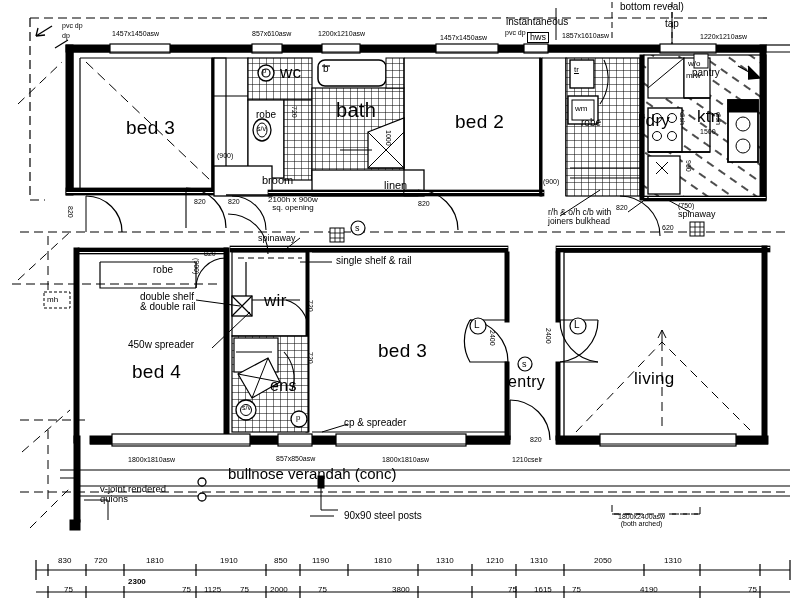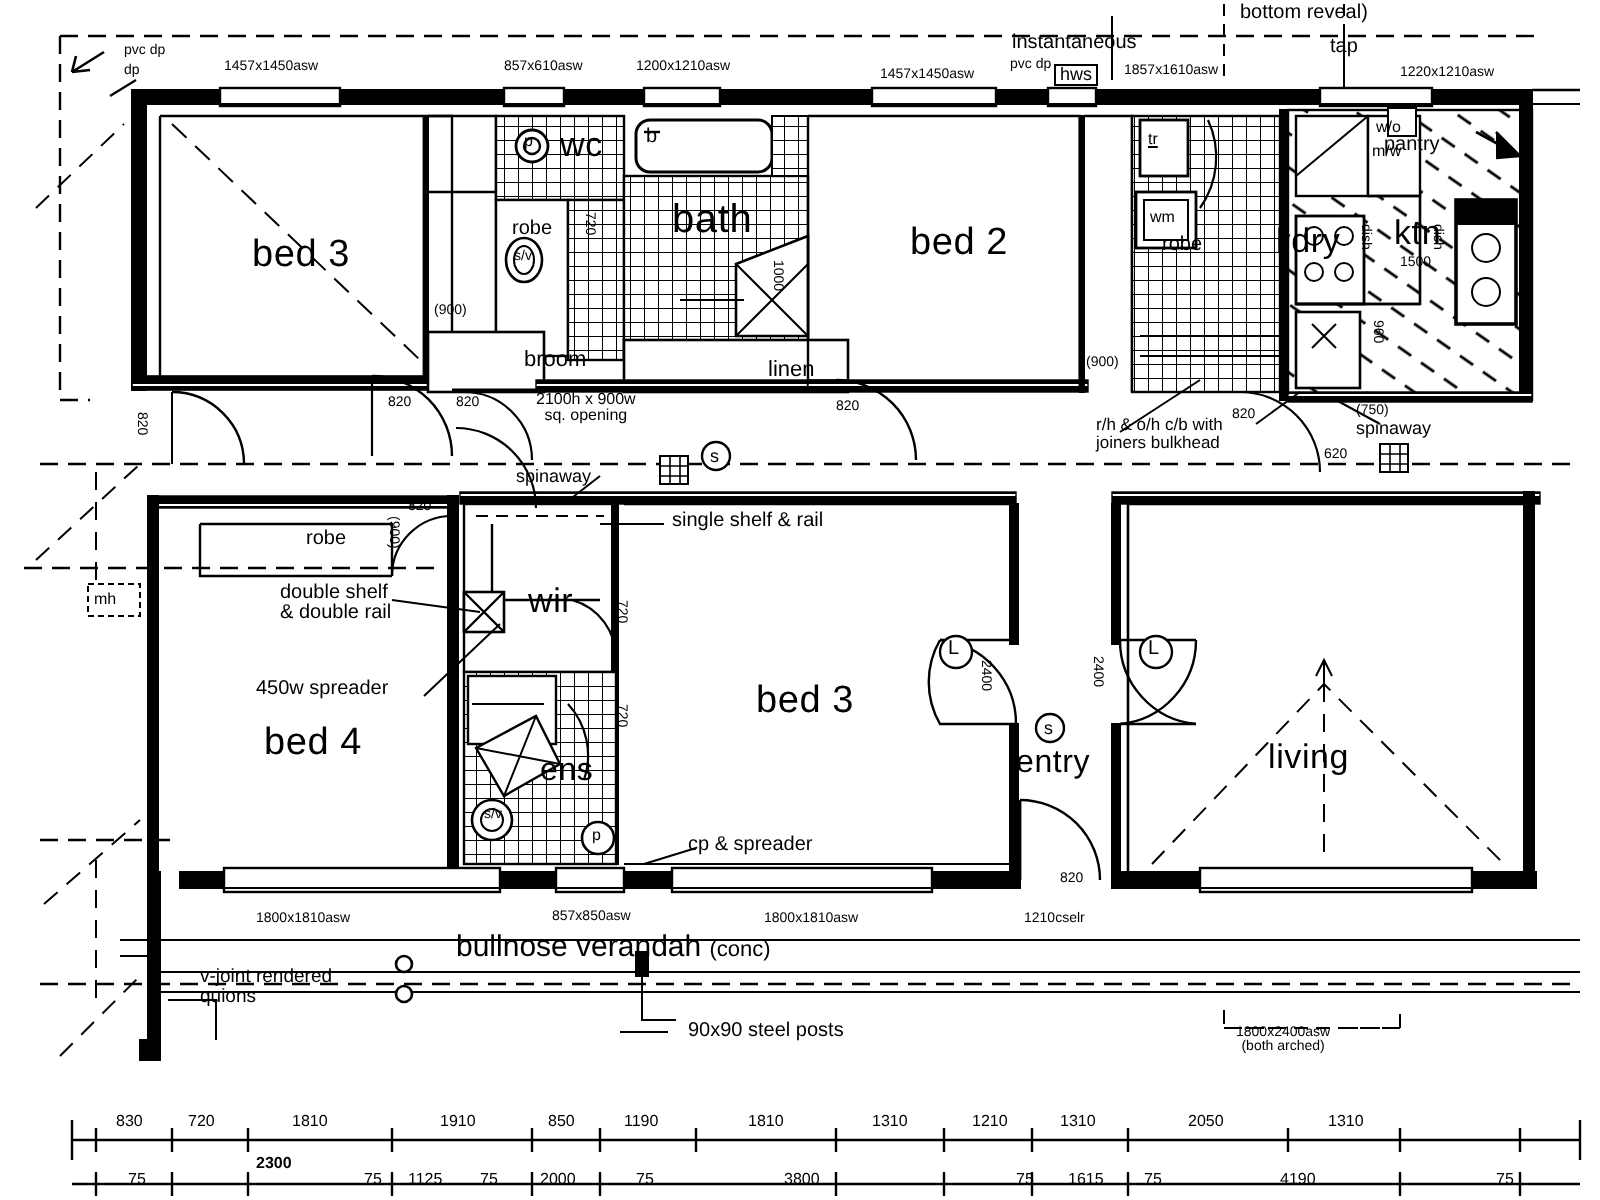--- a/index.html
+++ b/index.html
@@ -9,21 +9,21 @@
   .lbl{position:absolute;white-space:nowrap;line-height:1;}
   .room{font-size:17px;font-weight:400;letter-spacing:.3px;}
   .room-sm{font-size:13px;padding-left:40px;}
   .tiny{font-size:7px;}
   .tiny6{font-size:6px;}
   .note{font-size:8.5px;}
   .note9{font-size:9.5px;}
   .dim{font-size:8px;}
   .vert{transform-origin:0 0;}
   .verandah{font-size:15px;}
-  .verandah small{font-size:11px;}
+  .verandah small{font-size:15px;}
 </style>
 </head>
 <body>
 
 <div id="plan">
 
 <svg width="800" height="600" viewBox="0 0 800 600">
   <defs>
     <pattern id="tile" width="9" height="9" patternUnits="userSpaceOnUse">
       <rect width="9" height="9" fill="#fff"></rect>

